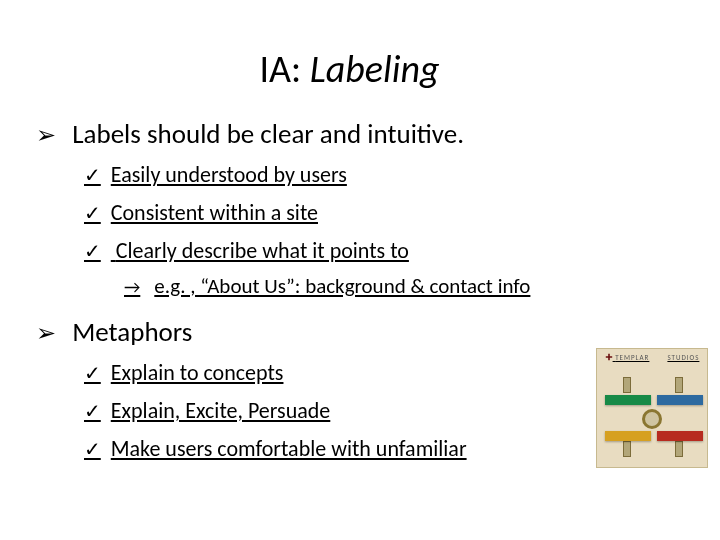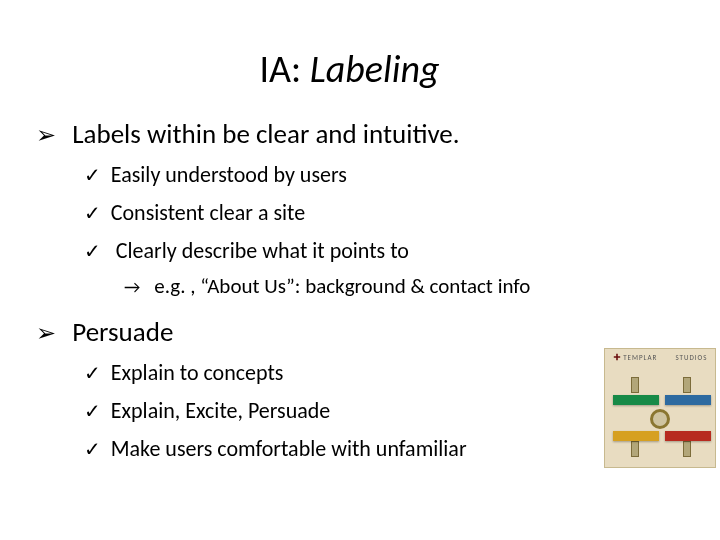--- a/index.html
+++ b/index.html
@@ -50,20 +50,21 @@
     margin-right: 10px;
     font-size: 24px;
     color: #000;
   }
   .lvl2 {
     margin: 8px 0 14px 48px;
   }
   .lvl2 > li {
     font-size: 22px;
     margin-bottom: 8px;
+    text-decoration: underline;
   }
   .lvl2 > li::before {
     content: "✓";
     margin-right: 10px;
     font-size: 20px;
     color: #000;
   }
   .lvl3 {
     margin: 6px 0 10px 40px;
   }
@@ -74,27 +75,28 @@
   .lvl3 > li::before {
     content: "→";
     margin-right: 14px;
     font-size: 18px;
     color: #000;
   }
 
   
   .illus {
     position: absolute;
-    right: 4px;
+    right: 12px;
     top: 332px;
     width: 112px;
     height: 120px;
     background: #e8dcc1;
     border: 1px solid #c7b98f;
     box-sizing: border-box;
+    text-decoration: underline;
   }
   .illus .logo-row {
     display: flex;
     justify-content: center;
     gap: 18px;
     font-size: 7px;
     letter-spacing: 1px;
     color: #555;
     margin-top: 4px;
   }
@@ -144,34 +146,34 @@
 
 <div class="slide">
 
   <h1 class="title">
     <span>IA: </span><span class="italic">Labeling</span>
   </h1>
 
   <div class="body">
     <ul class="lvl1">
       <li>
-        <span>Labels within be clear and intuitive.</span>
+        <span>Labels should be clear and intuitive.</span>
         <ul class="lvl2">
           <li><span>Easily understood by users</span></li>
-          <li><span>Consistent clear a site</span></li>
+          <li><span>Consistent within a site</span></li>
           <li>
             <span>Clearly describe what it points to</span>
             <ul class="lvl3">
               <li><span>e.g. , “About Us”: background &amp; contact info</span></li>
             </ul>
           </li>
         </ul>
       </li>
       <li>
-        <span>Persuade</span>
+        <span>Metaphors</span>
         <ul class="lvl2">
           <li><span>Explain to concepts</span></li>
           <li><span>Explain, Excite, Persuade</span></li>
           <li><span>Make users comfortable with unfamiliar</span></li>
         </ul>
       </li>
     </ul>
   </div>
 
   <div class="illus">

